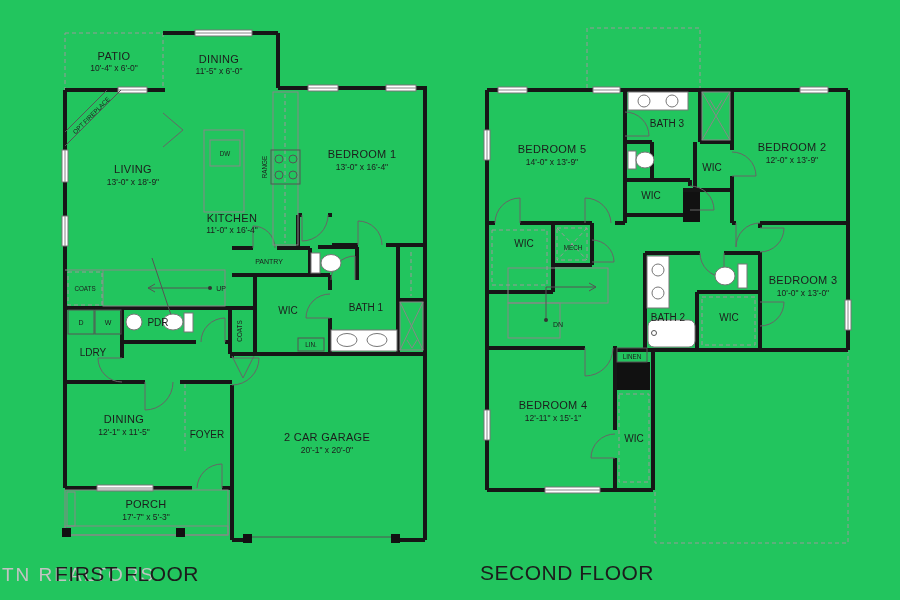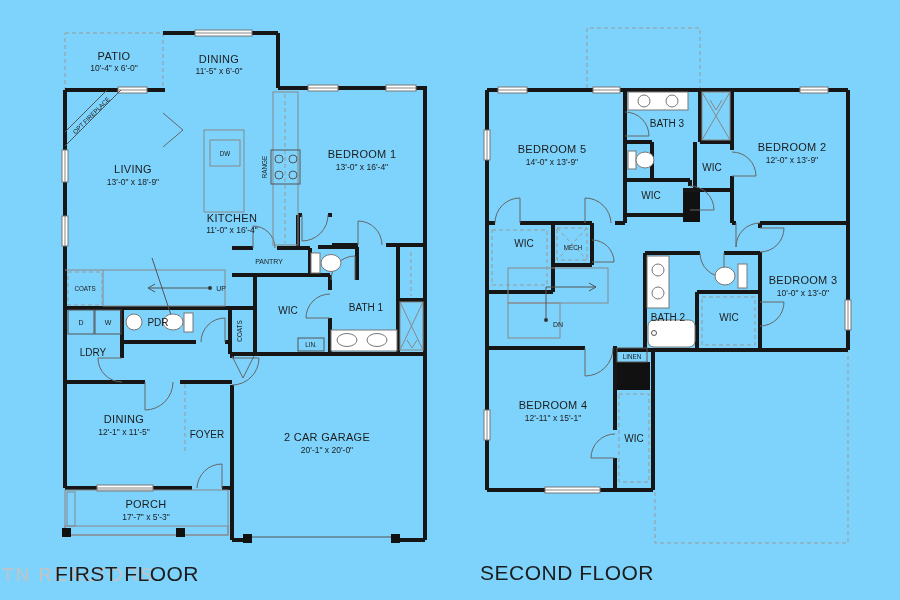--- a/index.html
+++ b/index.html
@@ -1,16 +1,16 @@
 <!DOCTYPE html>
 <html><head>
 <meta charset="utf-8">
 <style>
   html,body{margin:0;padding:0;background:#fff;}
-  #canvas{position:relative;width:900px;height:600px;background:#7dd3fc;overflow:hidden;
+  #canvas{position:relative;width:900px;height:600px;background:#22c55e;overflow:hidden;
           font-family:"Liberation Sans", sans-serif;}
   svg{position:absolute;left:0;top:0;}
   text{fill:#1c1c1c;font-family:"Liberation Sans", sans-serif;}
   .room{font-size:11px;letter-spacing:.3px;}
   .dims{font-size:8.5px;}
   .mid{font-size:10px;}
   .small{font-size:7px;}
   .tiny{font-size:6.3px;}
   .title{font-size:21px;letter-spacing:.5px;}
   .wm{font-size:19px;fill:#c3c3c3;letter-spacing:2px;}

